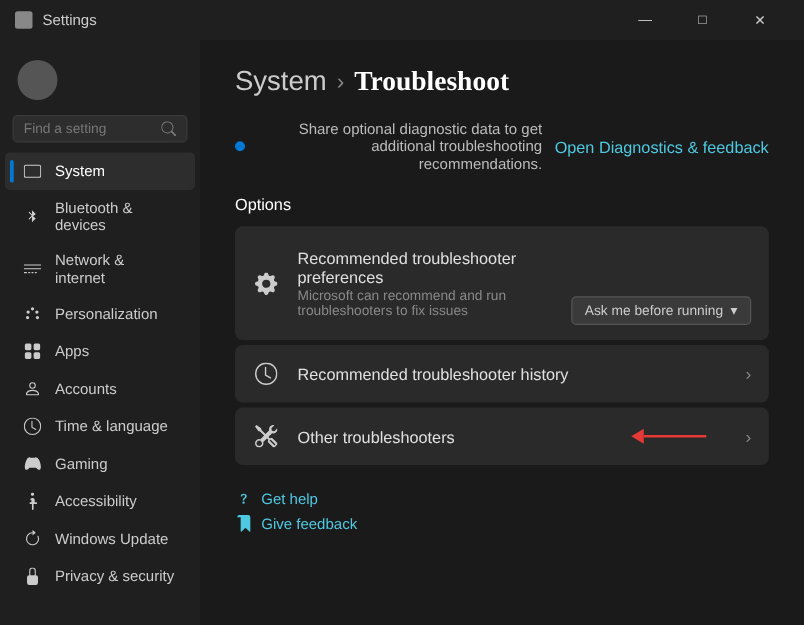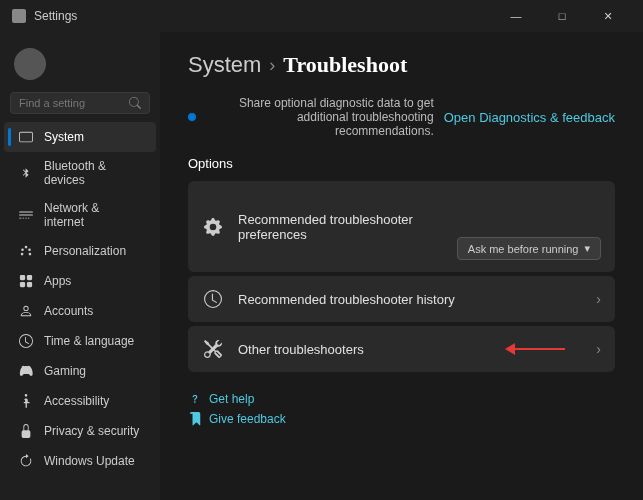--- a/index.html
+++ b/index.html
@@ -430,34 +430,34 @@
         <svg viewBox="0 0 16 16" fill="#ccc">
             <path d="M8 3a1.5 1.5 0 1 0 0-3 1.5 1.5 0 0 0 0 3zM6 6.75C6 5.784 6.784 5 7.75 5h.5c.966 0 1.75.784 1.75 1.75V9h1.5a.75.75 0 0 1 0 1.5H9v4.75a.75.75 0 0 1-1.5 0V10.5H6A.75.75 0 0 1 6 9h1V6.75z"></path>
           </svg>
       </div>
       <span>Accessibility</span>
     </div>
 
     <div class="nav-item">
       <div class="nav-icon">
         <svg viewBox="0 0 16 16" fill="#ccc">
-            <path d="M8 1a2 2 0 0 1 2 2v4H6V3a2 2 0 0 1 2-2zm3 6V3a3 3 0 0 0-6 0v4a2 2 0 0 0-2 2v5a2 2 0 0 0 2 2h6a2 2 0 0 0 2-2V9a2 2 0 0 0-2-2z"></path>
-          </svg>
-      </div>
-      <span>Privacy &amp; security</span>
-    </div>
-
-    <div class="nav-item">
-      <div class="nav-icon">
-        <svg viewBox="0 0 16 16" fill="#ccc">
             <path d="M8 3a5 5 0 1 0 4.546 2.914.5.5 0 0 1 .908-.417A6 6 0 1 1 8 2v1z"></path>
             <path d="M8 4.466V.534a.25.25 0 0 1 .41-.192l2.36 1.966c.12.1.12.284 0 .384L8.41 4.658A.25.25 0 0 1 8 4.466z"></path>
           </svg>
       </div>
       <span>Windows Update</span>
+    </div>
+
+    <div class="nav-item">
+      <div class="nav-icon">
+        <svg viewBox="0 0 16 16" fill="#ccc">
+            <path d="M8 1a2 2 0 0 1 2 2v4H6V3a2 2 0 0 1 2-2zm3 6V3a3 3 0 0 0-6 0v4a2 2 0 0 0-2 2v5a2 2 0 0 0 2 2h6a2 2 0 0 0 2-2V9a2 2 0 0 0-2-2z"></path>
+          </svg>
+      </div>
+      <span>Privacy &amp; security</span>
     </div>
   </nav>
 
   <main class="main-content">
 
     <div class="breadcrumb">
       <span class="breadcrumb-system">System</span>
       <span class="breadcrumb-sep">›</span>
       <span class="breadcrumb-current">Troubleshoot</span>
     </div>
@@ -471,20 +471,21 @@
     <div class="section-label">Options</div>
 
     <div class="option-card">
       <div class="option-icon">
         <svg viewBox="0 0 16 16" fill="#ccc">
             <path d="M9.405 1.05c-.413-1.4-2.397-1.4-2.81 0l-.1.34a1.464 1.464 0 0 1-2.105.872l-.31-.17c-1.283-.698-2.686.705-1.987 1.987l.169.311c.446.82.023 1.841-.872 2.105l-.34.1c-1.4.413-1.4 2.397 0 2.81l.34.1a1.464 1.464 0 0 1 .872 2.105l-.17.31c-.698 1.283.705 2.686 1.987 1.987l.311-.169a1.464 1.464 0 0 1 2.105.872l.1.34c.413 1.4 2.397 1.4 2.81 0l.1-.34a1.464 1.464 0 0 1 2.105-.872l.31.17c1.283.698 2.686-.705 1.987-1.987l-.169-.311a1.464 1.464 0 0 1 .872-2.105l.34-.1c1.4-.413 1.4-2.397 0-2.81l-.34-.1a1.464 1.464 0 0 1-.872-2.105l.17-.31c.698-1.283-.705-2.686-1.987-1.987l-.311.169a1.464 1.464 0 0 1-2.105-.872l-.1-.34zM8 10.93a2.929 2.929 0 1 1 0-5.86 2.929 2.929 0 0 1 0 5.858z"></path>
           </svg>
       </div>
       <div class="option-text">
         <div class="option-title">Recommended troubleshooter preferences</div>
+        <div class="option-subtitle">Microsoft can recommend and run troubleshooters to fix issues</div>
       </div>
       <div class="option-right">
         <button class="dropdown-btn">
           <span>Ask me before running</span>
           <span>▾</span>
         </button>
       </div>
     </div>
 
     <div class="option-card">

